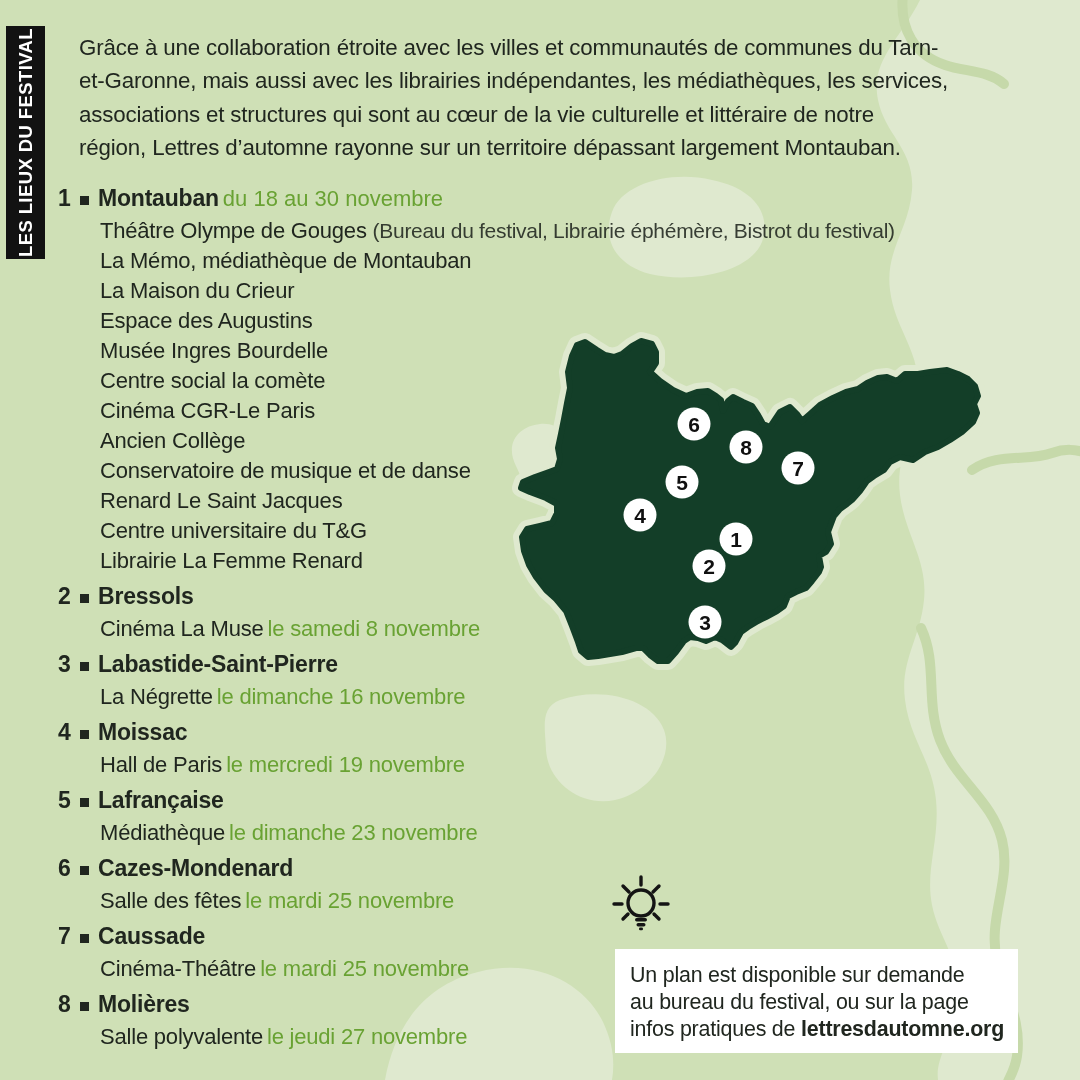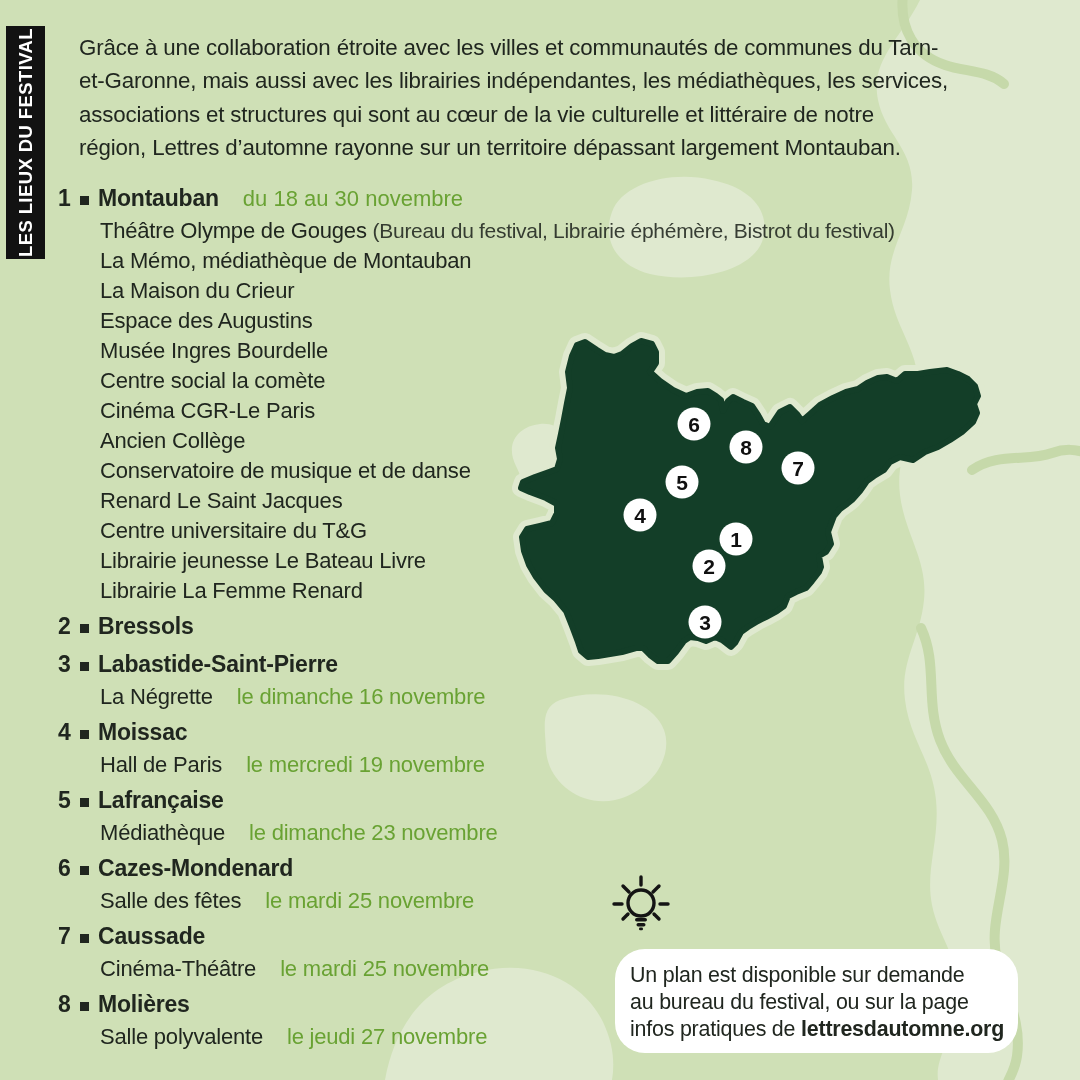--- a/index.html
+++ b/index.html
@@ -22,37 +22,37 @@
     font-weight:bold;font-size:18.5px;letter-spacing:.4px;white-space:nowrap;}
 
   .intro{position:absolute;left:59px;top:31px;color:var(--ink);font-size:22.3px;line-height:33.4px;
     letter-spacing:-.15px;white-space:nowrap;margin-left:20px;}
 
   .locations{position:absolute;left:58px;top:178px;width:560px;color:var(--ink);}
   .loc-header{margin-top:5px;line-height:30px;white-space:nowrap;}
   .loc-num{display:inline-block;min-width:17px;font-weight:bold;font-size:23px;}
   .loc-square{display:inline-block;width:9px;height:9px;background:var(--ink);margin:0 9px 1px 5px;}
   .loc-city{font-weight:bold;font-size:23px;letter-spacing:-.2px;text-align:right;}
-  .loc-date,.venue-date{color:var(--accent);font-size:22px;margin-left:24px;}
+  .loc-date,.venue-date{color:var(--accent);font-size:22px;margin-left:4px;}
   .loc-venues{padding-left:42px;}
   .venue{line-height:30px;font-size:22px;letter-spacing:-.2px;white-space:nowrap;}
   .venue-note{font-size:21px;opacity:.88;letter-spacing:-.3px;}
 
   .marker{position:absolute;width:33px;height:33px;border-radius:50%;background:var(--white);
     transform:translate(-50%,-50%);display:flex;align-items:center;justify-content:center;
     color:#101010;font-weight:bold;font-size:21px;}
 
   .bulb{position:absolute;left:609px;top:874px;width:64px;height:64px;}
   .bulb svg{display:block;width:64px;height:64px;}
   .bulb-stroke{stroke:#141414;fill:none;stroke-width:3.4;stroke-linecap:round;}
   .bulb-fill{fill:#141414;}
 
   .info-box{position:absolute;left:615px;top:949px;width:403px;height:104px;background:var(--white);
     padding:13px 14px 0 15px;color:var(--ink);font-size:21.4px;line-height:27px;white-space:nowrap;
-    letter-spacing:-.2px;border-radius:30px;}
+    letter-spacing:-.2px;}
   .info-bold{font-weight:bold;}
 </style>
 </head>
 <body>
 
 <div class="canvas">
 
   <svg class="decor" viewBox="0 0 1080 1080" aria-hidden="true">
 
     <path class="decor-fill" d="M 920,0 C 900,40 870,60 878,100 C 885,135 915,150 912,190 C 909,230 885,250 890,290 C 895,330 920,350 918,390 C 916,430 895,455 900,495 C 905,535 928,560 924,600 C 920,640 900,660 905,700 C 910,740 932,760 936,800 C 940,840 925,870 932,905 C 939,940 962,960 958,1000 C 954,1040 935,1055 938,1080 L 1080,1080 L 1080,0 Z"></path>
@@ -91,28 +91,30 @@
         <div class="venue">La Mémo, médiathèque de Montauban</div>
         <div class="venue">La Maison du Crieur</div>
         <div class="venue">Espace des Augustins</div>
         <div class="venue">Musée Ingres Bourdelle</div>
         <div class="venue">Centre social la comète</div>
         <div class="venue">Cinéma CGR-Le Paris</div>
         <div class="venue">Ancien Collège</div>
         <div class="venue">Conservatoire de musique et de danse</div>
         <div class="venue">Renard Le Saint Jacques</div>
         <div class="venue">Centre universitaire du T&amp;G</div>
-        <div class="venue">Librairie jeunesse Le Bateau Livre</div>
         <div class="venue">Librairie La Femme Renard</div>
       </div>
     </div>
 
     <div>
       <div class="loc-header">
         <span class="loc-num">2</span><span class="loc-square"></span><span class="loc-city">Bressols</span>
+      </div>
+      <div class="loc-venues">
+        <div class="venue"><span>Cinéma La Muse</span><span class="venue-date">le samedi 8 novembre</span></div>
       </div>
     </div>
 
     <div>
       <div class="loc-header">
         <span class="loc-num">3</span><span class="loc-square"></span><span class="loc-city">Labastide-Saint-Pierre</span>
       </div>
       <div class="loc-venues">
         <div class="venue"><span>La Négrette</span><span class="venue-date">le dimanche 16 novembre</span></div>
       </div>

